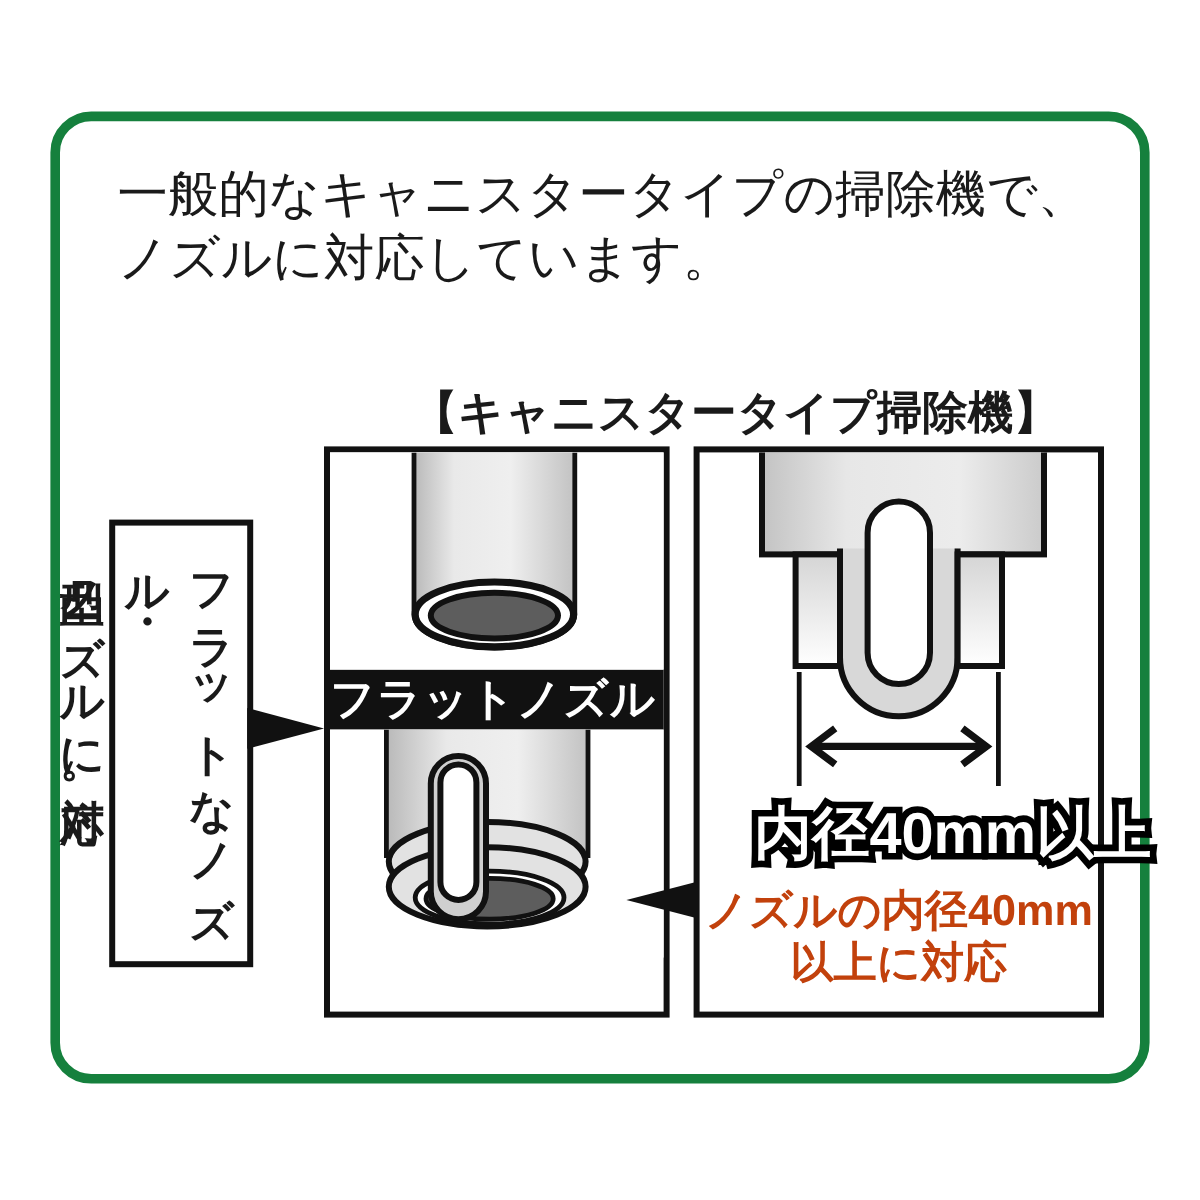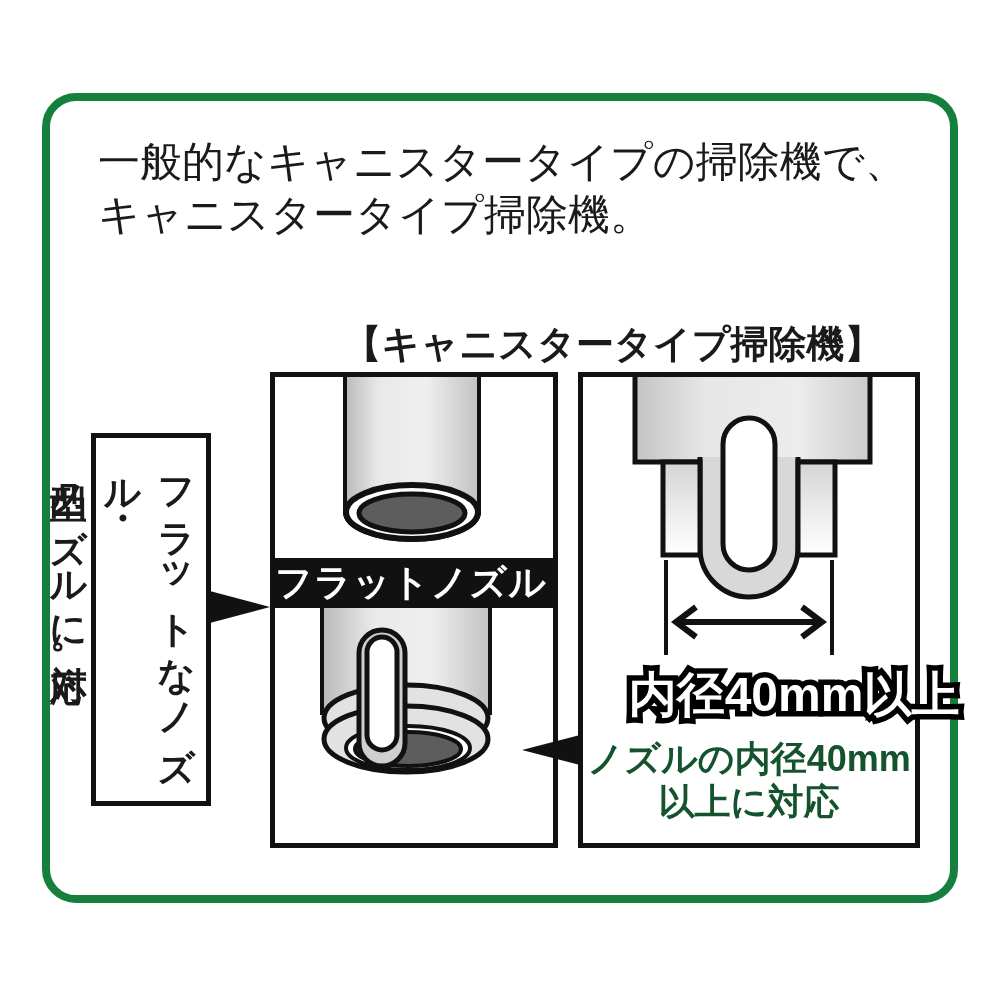--- a/index.html
+++ b/index.html
@@ -51,31 +51,31 @@
 
   
   .callout { position:absolute; left:0; top:286px; width:100%; text-align:center;
              font-size:48px; font-weight:700; white-space:nowrap;margin-left:45px; }
   .cwrap  { position:relative; display:inline-block; }
   .cback  { position:absolute; left:0; top:0; color:#000; -webkit-text-stroke:11px #000;
             text-shadow:0 0 2px #000, 2px 2px 0 #000, -2px 2px 0 #000, 2px -2px 0 #000, -2px -2px 0 #000; }
   .cfront { position:relative; color:#fff; }
 
   .dim-note { position:absolute; left:0; top:360px; width:100%; text-align:center;
-              font-size:36px; font-weight:700; line-height:43px; color:#14532d; }
+              font-size:36px; font-weight:700; line-height:43px; color:#c2410c; }
 </style>
 </head>
 <body>
 
 <div class="canvas">
   <div class="frame">
 
     <div class="intro">
       <div>一般的なキャニスタータイプの掃除機で、</div>
-      <div>キャニスタータイプ掃除機。</div>
+      <div>ノズルに対応しています。</div>
     </div>
 
     <div class="heading">【キャニスタータイプ掃除機】</div>
 
     <div class="side-note">
       <span>フラットなノズル・</span>
       <span>凸型ノズルに対応。</span>
     </div>
 
     <div class="arrow-right"></div>

